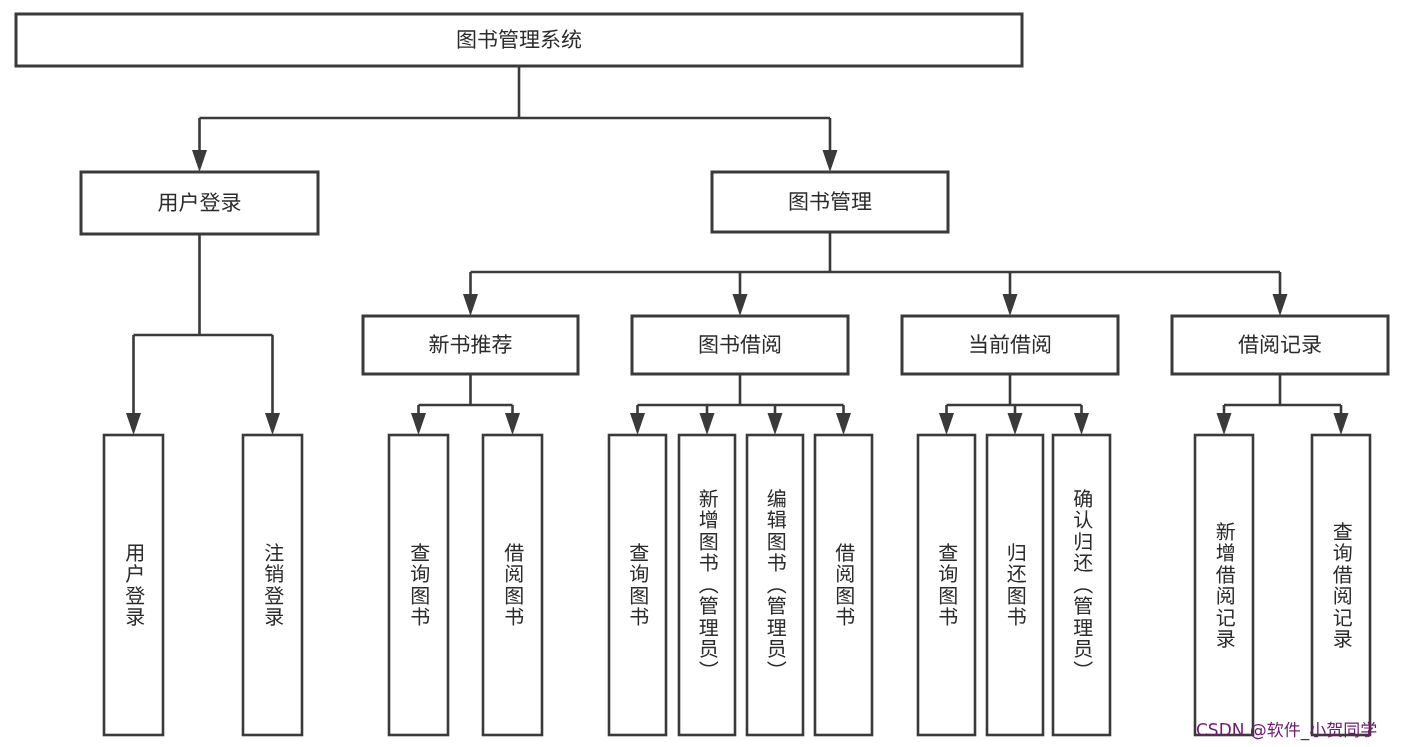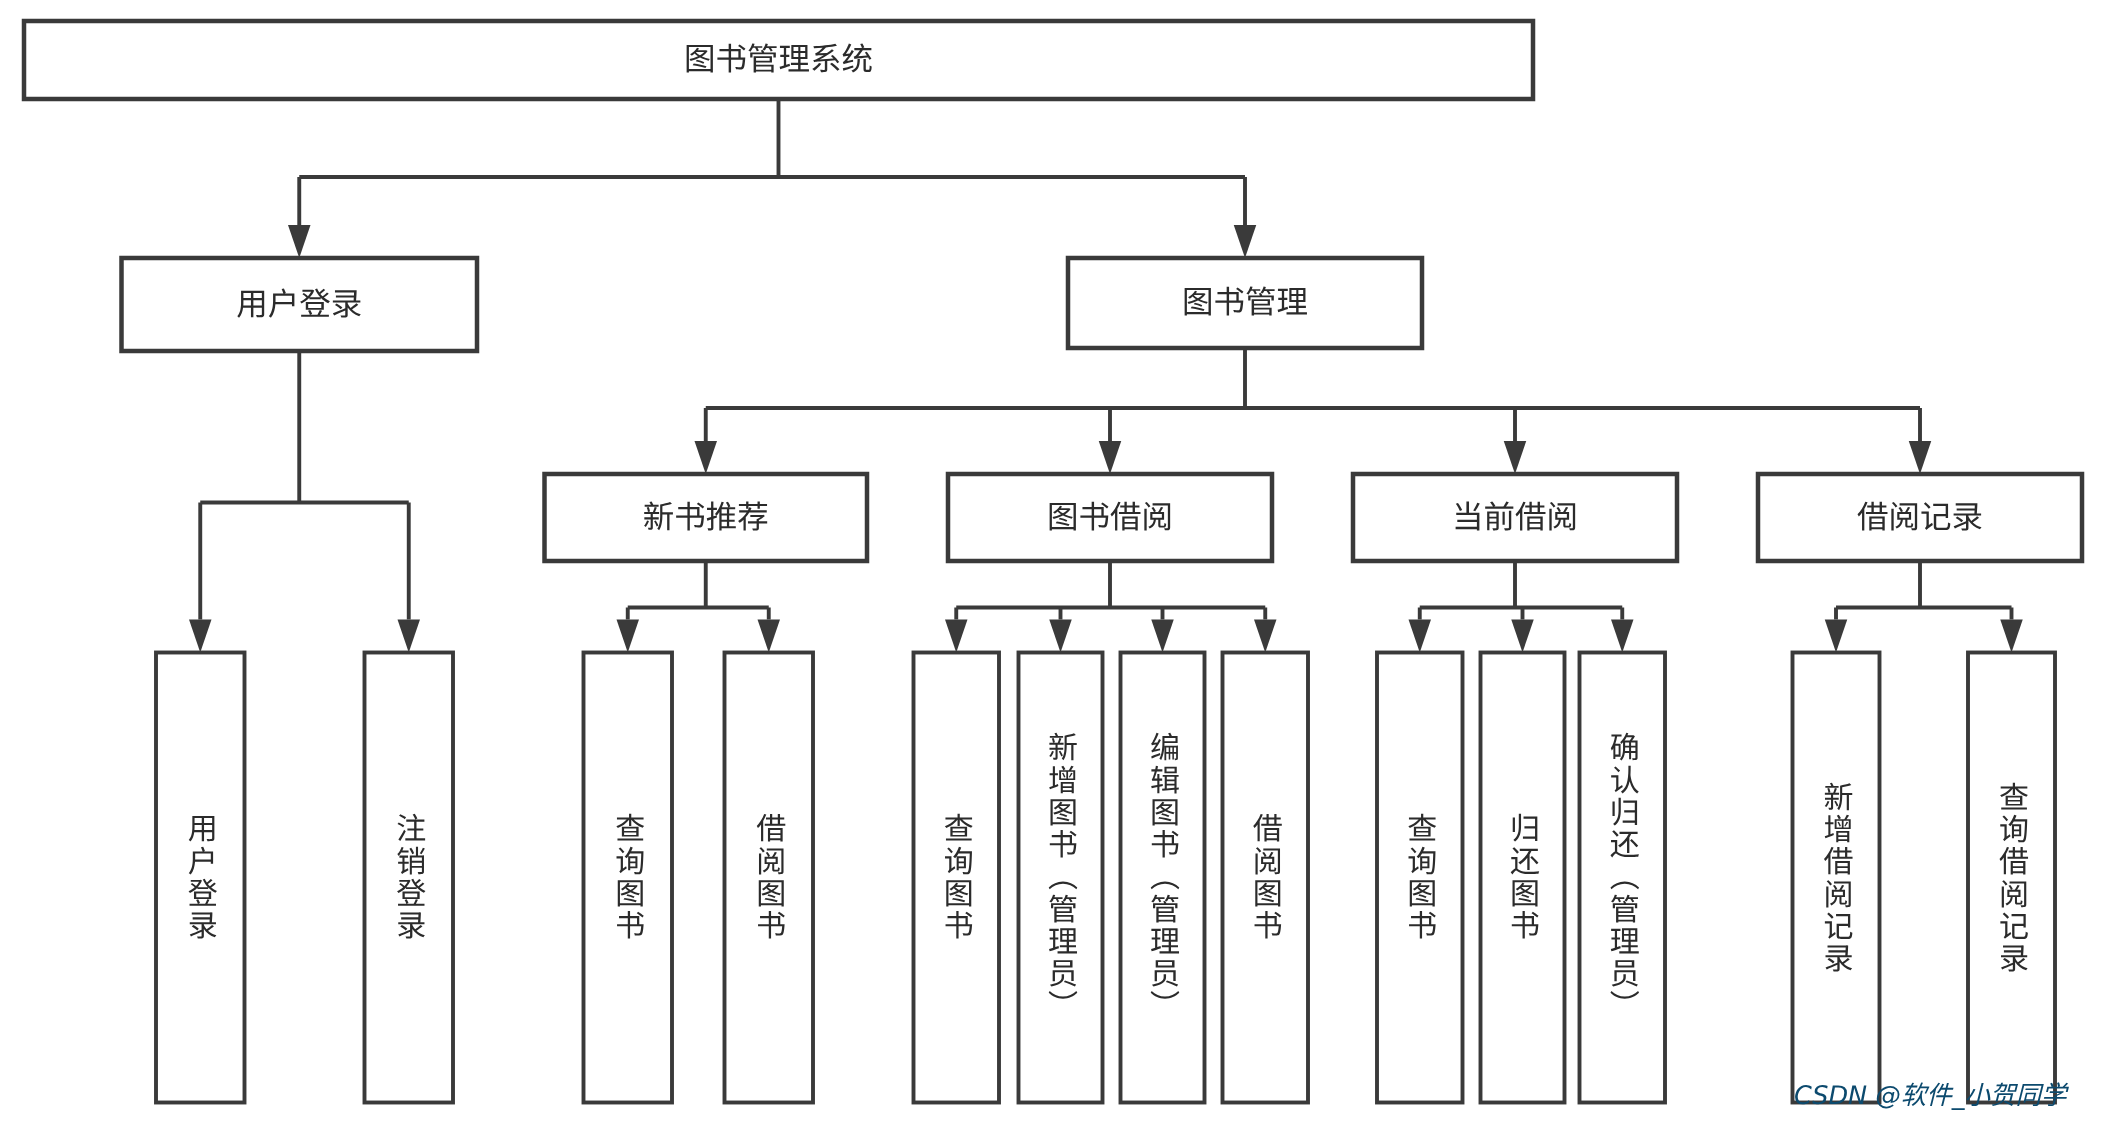--- a/index.html
+++ b/index.html
@@ -67,23 +67,22 @@
     line-height: 1.12;
     color: #2b2b2b;
     letter-spacing: 1.5px;
     white-space: nowrap;
     pointer-events: none;
   }
   .watermark {
     position: absolute;
     font-family: "DejaVu Sans", "Liberation Sans", sans-serif;
     font-size: 17px;
-    color: #0c4a6e;
+    color: #701a75;
     white-space: nowrap;
-    font-style: italic;
   }
 </style>
 </head>
 <body>
 
 <div id="diagram-root">
 
   <svg id="diagram-svg" viewBox="0 0 1405 747">
     <g id="connector-layer">
         <path d="M 519 66 L 519 118" class="connector"></path>

